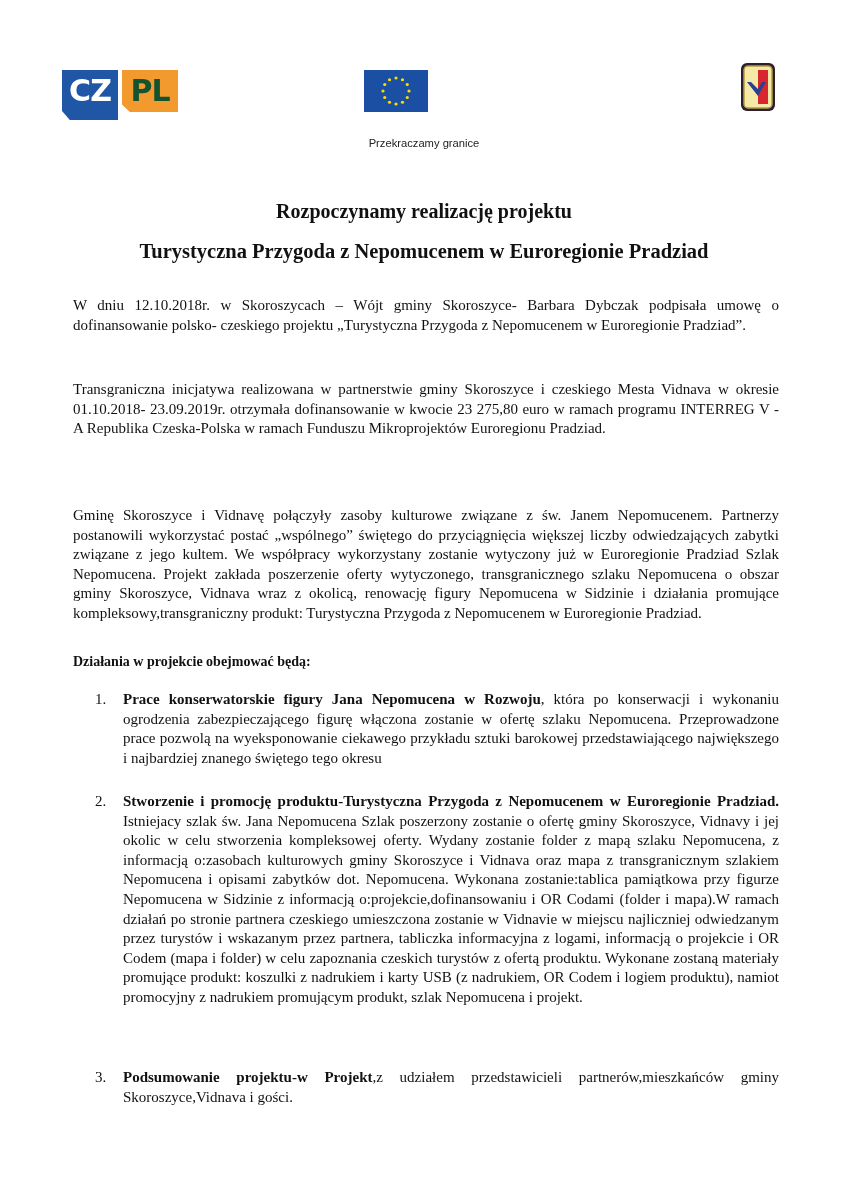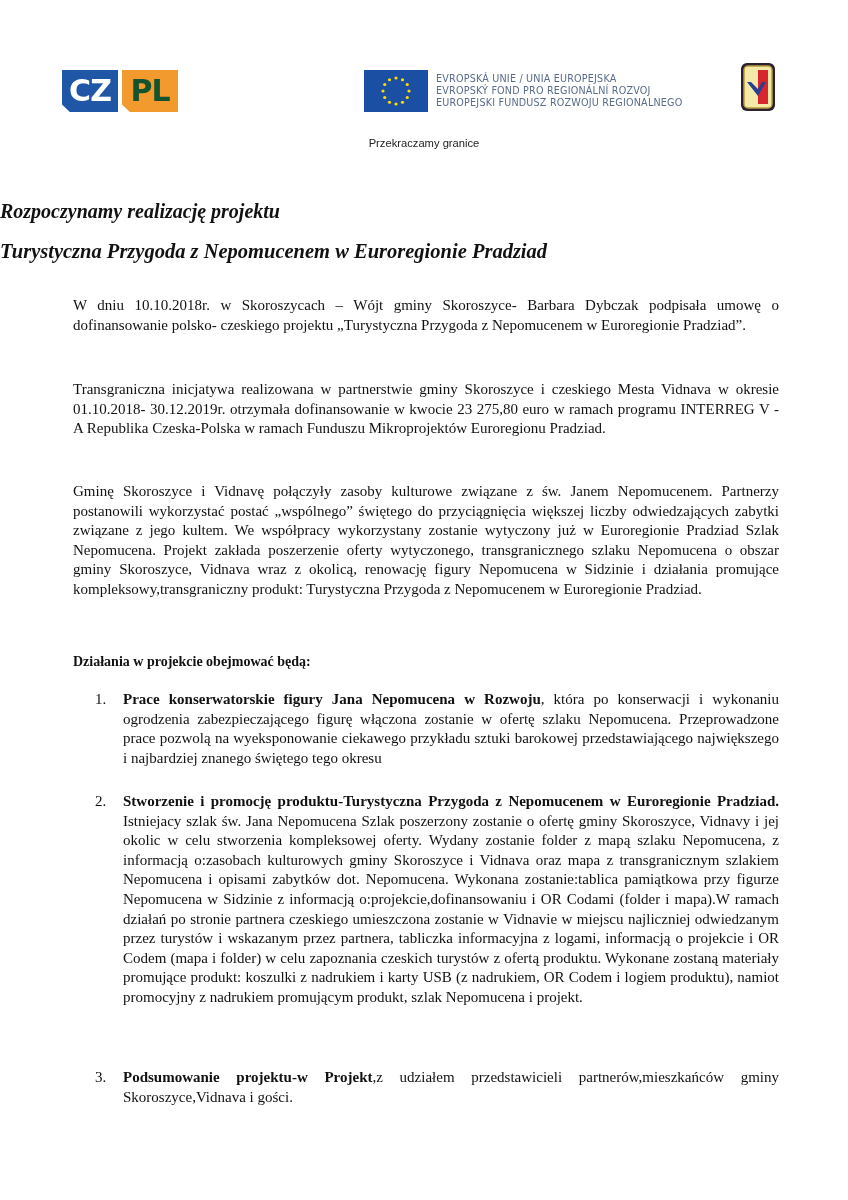--- a/index.html
+++ b/index.html
@@ -1,40 +1,40 @@
 <!DOCTYPE html>
 <html><head>
   <meta charset="utf-8">
   <style>
     html, body { margin: 0; padding: 0; background: #ffffff; }
     body { width: 848px; height: 1200px; position: relative; overflow: hidden; font-family: "Liberation Serif", serif; color: #111; }
 
     .header { position: absolute; top: 62px; left: 0; width: 848px; height: 60px; }
     .czpl { position: absolute; left: 62px; top: 8px; height: 44px; display: flex; }
-    .czpl .cz { width: 56px; height: 42px; background: #1f56a6; color: #fff; font-family: "DejaVu Sans", sans-serif; font-weight: bold; font-size: 30px; line-height: 42px; text-align: center; letter-spacing: -1px; clip-path: polygon(0 0, 100% 0, 100% 100%, 14% 100%, 0 82%); }
+    .czpl .cz { width: 56px; height: 50px; background: #1f56a6; color: #fff; font-family: "DejaVu Sans", sans-serif; font-weight: bold; font-size: 30px; line-height: 42px; text-align: center; letter-spacing: -1px; clip-path: polygon(0 0, 100% 0, 100% 100%, 14% 100%, 0 82%); }
     .czpl .pl { width: 56px; height: 42px; margin-left: 4px; background: #f39a2e; color: #14532d; font-family: "DejaVu Sans", sans-serif; font-weight: bold; font-size: 30px; line-height: 42px; text-align: center; letter-spacing: -1px; clip-path: polygon(0 0, 100% 0, 100% 100%, 14% 100%, 0 82%); }
     .czpl-text { position: absolute; left: 187px; top: 12px; font-family: "DejaVu Sans", sans-serif; font-size: 9.6px; line-height: 11.5px; color: #5a6c8a; letter-spacing: 0.2px; }
     .czpl-text .years { color: #333; font-weight: bold; }
 
     .eu-flag { position: absolute; left: 364px; top: 8px; width: 64px; height: 42px; background: #1a4fa3; }
     .eu-flag svg { width: 64px; height: 42px; display: block; }
     .eu-text { position: absolute; left: 436px; top: 11px; font-family: "DejaVu Sans", sans-serif; font-size: 9.6px; line-height: 12px; color: #5a6c8a; letter-spacing: 0.2px; }
 
     .region-logo { position: absolute; left: 740px; top: 0px; width: 36px; height: 50px; }
 
     .cofinance { position: absolute; top: 135px; left: 0; width: 848px; text-align: center; font-family: "Liberation Sans", sans-serif; font-size: 11.2px; line-height: 16px; color: #222; }
 
-    .title { position: absolute; left: 0; width: 848px; text-align: left; font-weight: bold; font-family: "Liberation Serif", serif; font-style: italic; }
+    .title { position: absolute; left: 0; width: 848px; text-align: center; font-weight: bold; font-family: "Liberation Serif", serif; }
     .title-1 { top: 200px; font-size: 20px; }
     .title-2 { top: 240px; font-size: 20.5px; }
 
     .para { position: absolute; left: 73px; width: 706px; font-size: 15px; line-height: 19.6px; text-align: justify; }
     .p1 { top: 296px; }
     .p2 { top: 380px; }
-    .p3 { top: 482px; }
+    .p3 { top: 506px; }
 
     .section-heading { position: absolute; left: 73px; top: 654px; font-weight: bold; font-size: 14px; }
 
     .list { position: absolute; left: 95px; width: 684px; margin: 0; padding: 0; list-style: none; }
     .list li { position: relative; padding-left: 28px; font-size: 15px; line-height: 19.6px; text-align: justify; }
     .list li .num { position: absolute; left: 0; top: 0; }
     .list li .lead { font-weight: bold; }
     .li1 { top: 690px; }
     .li2 { top: 792px; }
     .li3 { top: 1068px; }
@@ -58,46 +58,41 @@
         <circle cx="25.50" cy="32.26" r="1.6" fill="#ffdd00"></circle>
         <circle cx="20.74" cy="27.50" r="1.6" fill="#ffdd00"></circle>
         <circle cx="19.00" cy="21.00" r="1.6" fill="#ffdd00"></circle>
         <circle cx="20.74" cy="14.50" r="1.6" fill="#ffdd00"></circle>
         <circle cx="25.50" cy="9.74" r="1.6" fill="#ffdd00"></circle>
         <circle cx="32.00" cy="8.00" r="1.6" fill="#ffdd00"></circle>
         <circle cx="38.50" cy="9.74" r="1.6" fill="#ffdd00"></circle>
         <circle cx="43.26" cy="14.50" r="1.6" fill="#ffdd00"></circle>
       </svg>
   </div>
-  <div class="eu-text">
-    <div>EVROPSKÁ UNIE / UNIA EUROPEJSKA</div>
-    <div>EVROPSKÝ FOND PRO REGIONÁLNÍ ROZVOJ</div>
-    <div>EUROPEJSKI FUNDUSZ ROZWOJU REGIONALNEGO</div>
-  </div>
 
   <div class="region-logo">
     <svg viewBox="0 0 36 50" width="36" height="50">
       <rect x="1" y="1" width="34" height="48" rx="6" fill="#2a2030"></rect>
       <rect x="4" y="4" width="28" height="42" rx="4" fill="#f5e9a8"></rect>
       <rect x="18" y="8" width="10" height="34" fill="#d8262e"></rect>
       <path d="M7 20 L18 34 L26 20 L22 20 L18 27 L11 20 Z" fill="#2a3f8f"></path>
       <rect x="4" y="4" width="28" height="42" rx="4" fill="none" stroke="#b89a3c" stroke-width="1.5"></rect>
     </svg>
   </div>
 </div>
 
 <div class="cofinance">
   <div>Przekraczamy granice</div>
 </div>
 
 <div class="title title-1">Rozpoczynamy realizację projektu</div>
 <div class="title title-2">Turystyczna Przygoda z Nepomucenem w Euroregionie Pradziad</div>
 
-<div class="para p1">W dniu 10.10.2018r. w Skoroszycach – Wójt gminy Skoroszyce- Barbara Dybczak  podpisała umowę o dofinansowanie polsko- czeskiego projektu „Turystyczna Przygoda z Nepomucenem w Euroregionie Pradziad”.</div>
-<div class="para p2">Transgraniczna inicjatywa realizowana w partnerstwie gminy Skoroszyce i czeskiego  Mesta Vidnava w okresie 01.10.2018- 30.12.2019r. otrzymała dofinansowanie  w kwocie 23 275,80 euro w ramach programu INTERREG V - A Republika Czeska-Polska w ramach Funduszu Mikroprojektów Euroregionu Pradziad.</div>
+<div class="para p1">W dniu 12.10.2018r. w Skoroszycach – Wójt gminy Skoroszyce- Barbara Dybczak  podpisała umowę o dofinansowanie polsko- czeskiego projektu „Turystyczna Przygoda z Nepomucenem w Euroregionie Pradziad”.</div>
+<div class="para p2">Transgraniczna inicjatywa realizowana w partnerstwie gminy Skoroszyce i czeskiego  Mesta Vidnava w okresie 01.10.2018- 23.09.2019r. otrzymała dofinansowanie  w kwocie 23 275,80 euro w ramach programu INTERREG V - A Republika Czeska-Polska w ramach Funduszu Mikroprojektów Euroregionu Pradziad.</div>
 <div class="para p3">Gminę Skoroszyce i Vidnavę połączyły  zasoby kulturowe związane z św. Janem  Nepomucenem. Partnerzy postanowili wykorzystać postać „wspólnego” świętego do przyciągnięcia większej liczby odwiedzających zabytki związane z jego kultem. We współpracy wykorzystany zostanie  wytyczony już w Euroregionie Pradziad Szlak Nepomucena. Projekt zakłada  poszerzenie oferty wytyczonego, transgranicznego szlaku Nepomucena o obszar gminy Skoroszyce, Vidnava wraz z okolicą, renowację figury Nepomucena w Sidzinie i działania promujące  kompleksowy,transgraniczny produkt: Turystyczna Przygoda z Nepomucenem w Euroregionie Pradziad.</div>
 
 <div class="section-heading">Działania w projekcie obejmować będą:</div>
 
 <ol class="list li1">
   <li>
     <span class="num">1.</span><span class="lead">Prace konserwatorskie figury Jana Nepomucena w Rozwoju</span><span>, która po konserwacji i wykonaniu ogrodzenia zabezpieczającego figurę włączona zostanie w ofertę szlaku Nepomucena. Przeprowadzone prace pozwolą na wyeksponowanie ciekawego przykładu sztuki barokowej przedstawiającego największego i najbardziej znanego świętego tego okresu</span>
   </li>
 </ol>
 <ol class="list li2">

